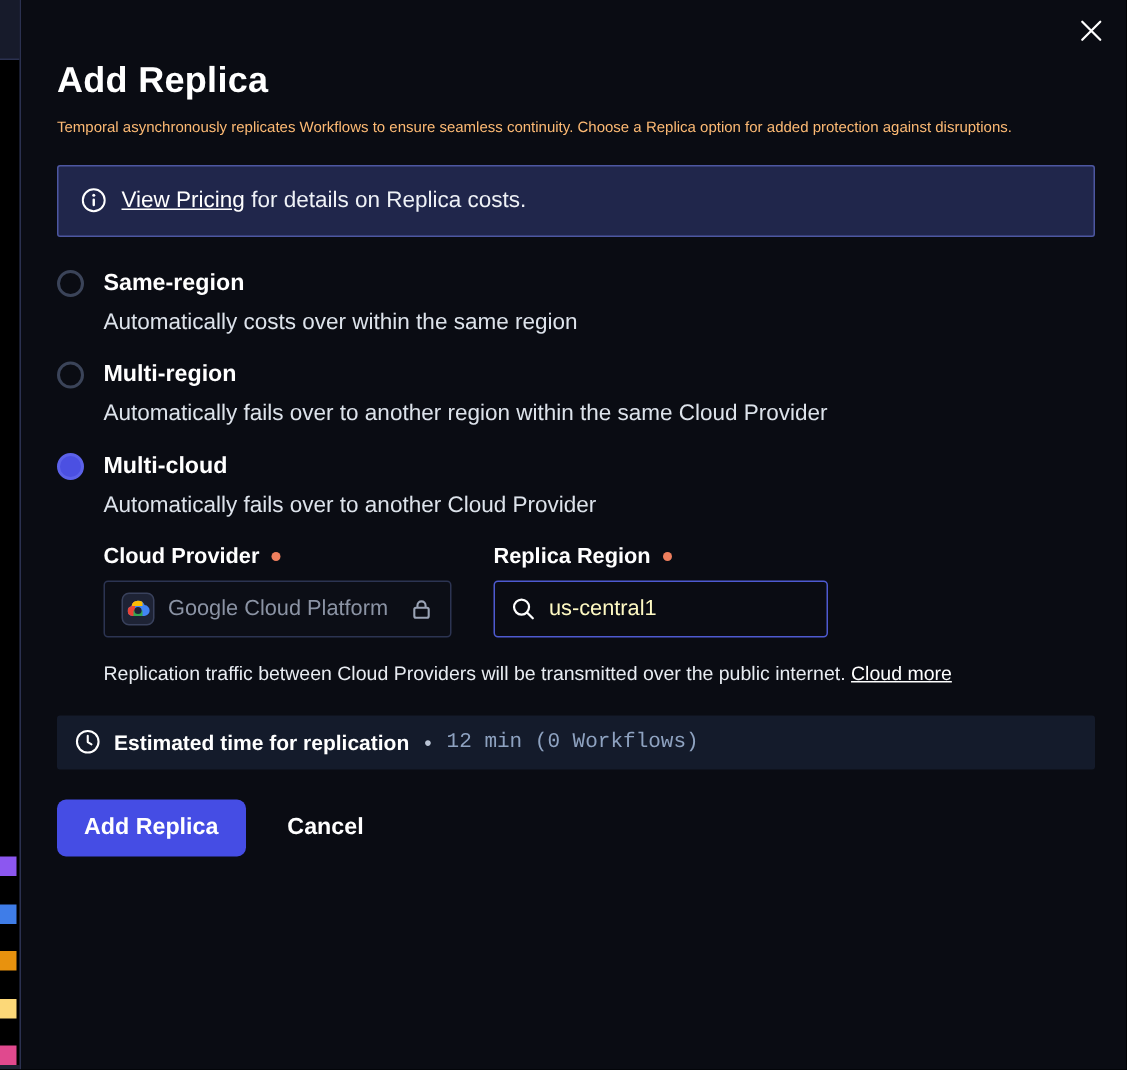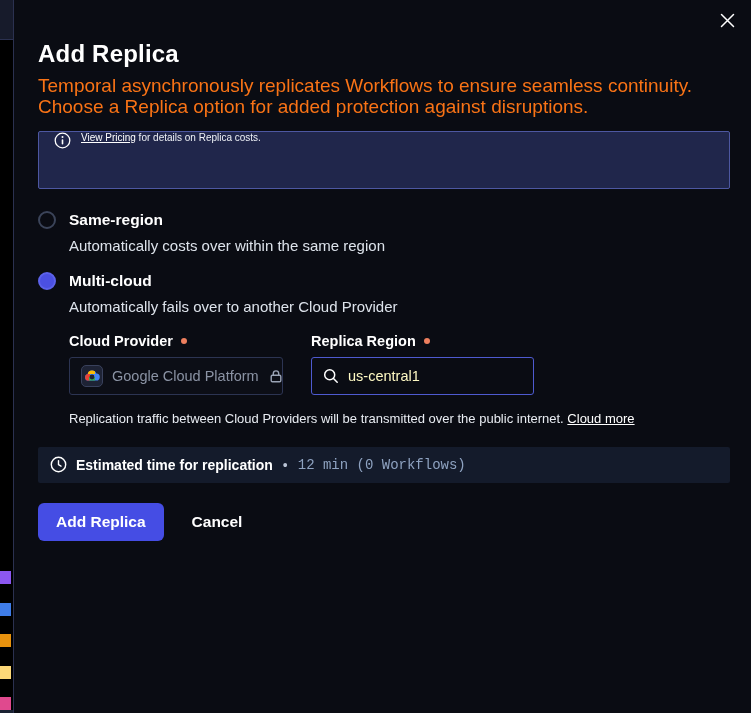--- a/index.html
+++ b/index.html
@@ -15,41 +15,41 @@
   .chip { position:absolute; left:0; width:11px; height:13px; }
   .bottom-bar { position:absolute; left:0; bottom:0; width:100%; height:3px; background:#1a2232; }
 
   
   .modal { position:absolute; left:13px; top:0; right:0; bottom:0;
     background:#0a0c13; border-left:1px solid #2b3150;
     padding:0 21px 0 24px; color:#fff; }
   .close-btn { position:absolute; top:10px; right:14px; width:20px; height:20px;
     display:flex; align-items:center; justify-content:center; cursor:pointer; background:none; border:none; padding:0; }
   .modal h1 { margin:40px 0 0; font-size:24px; line-height:1.2; font-weight:700; color:#fff; letter-spacing:.2px; }
-  .modal-desc { margin:6px 0 0; font-size:19px; line-height:21px; color:#f97316; max-width:680px; }
-
-  .pricing-banner { margin-top:14px; height:58px; display:flex; align-items:flex-start; gap:10px;
-    padding:0 15px; background:#20264b; border:1px solid #4d57a1; border-radius:2px; font-size:10px; }
+  .modal-desc { margin:6px 0 0; font-size:10px; line-height:21px; color:#fdba74; max-width:680px; }
+
+  .pricing-banner { margin-top:14px; height:48px; display:flex; align-items:center; gap:10px;
+    padding:0 15px; background:#20264b; border:1px solid #4d57a1; border-radius:2px; font-size:15px; }
   .pricing-banner a { color:#fff; text-decoration:underline; font-weight:500; cursor:pointer; }
   .pricing-rest { color:#eef1f6; }
 
   .options { margin-top:22px; }
   .option { margin-top:16px; }
   .option:first-child { margin-top:0; }
   .option-head { display:flex; align-items:flex-start; gap:13px; cursor:pointer; }
   .radio { width:18px; height:18px; border-radius:50%; border:2px solid #3b4459; background:transparent; flex:0 0 18px; }
   .option.selected .radio { background:#4b50e2; border-color:#5c62ea; }
   .option-label { font-size:15.5px; font-weight:700; color:#fff; }
   .option-desc { margin:7px 0 0 31px; font-size:15px; line-height:20px; color:#dde3eb; }
 
   .fields { display:flex; gap:28px; margin:14px 0 0 31px; }
   .field-label { display:flex; align-items:center; gap:8px; height:20px; font-size:14.5px; font-weight:700; color:#fff; }
   .req-dot { width:6px; height:6px; border-radius:50%; background:#ee7f5e; }
   .field-box { margin-top:6px; height:38px; border-radius:3px; display:flex; align-items:center; gap:9px; padding:0 11px; }
-  .field-box.provider { width:214px; border:1px solid #2c3452; background:#0c0e16; }
+  .field-box.provider { width:232px; border:1px solid #2c3452; background:#0c0e16; }
   .provider-name { font-size:14.5px; color:#8b93a4; flex:1 1 auto; white-space:nowrap; }
   .gcp-tile { width:22px; height:22px; border-radius:5px; background:#1e2335; border:1px solid #39415c;
     display:flex; align-items:center; justify-content:center; flex:0 0 22px; }
   .field-box.region { width:223px; border:1px solid #4e5ad0; background:transparent; }
   .region-input { background:transparent; border:none; outline:none; color:#fef9c3;
     font-size:14.5px; font-family:"Liberation Sans", sans-serif; width:100%; padding:0; }
 
   .traffic-note { margin:16px 0 0 31px; font-size:13px; line-height:16px; color:#e8ecf2; }
   .traffic-note a { color:#fff; text-decoration:underline; cursor:pointer; }
 
@@ -107,20 +107,27 @@
     <div class="options">
 
       <div class="option">
         <div class="option-head">
           <span class="radio"></span>
           <span class="option-label">Same-region</span>
         </div>
         <div class="option-desc">Automatically costs over within the same region</div>
       </div>
 
+      <div class="option">
+        <div class="option-head">
+          <span class="radio"></span>
+          <span class="option-label">Multi-region</span>
+        </div>
+        <div class="option-desc">Automatically fails over to another region within the same Cloud Provider</div>
+      </div>
 
       <div class="option selected">
         <div class="option-head">
           <span class="radio"></span>
           <span class="option-label">Multi-cloud</span>
         </div>
         <div class="option-desc">Automatically fails over to another Cloud Provider</div>
 
         <div class="fields">
 

